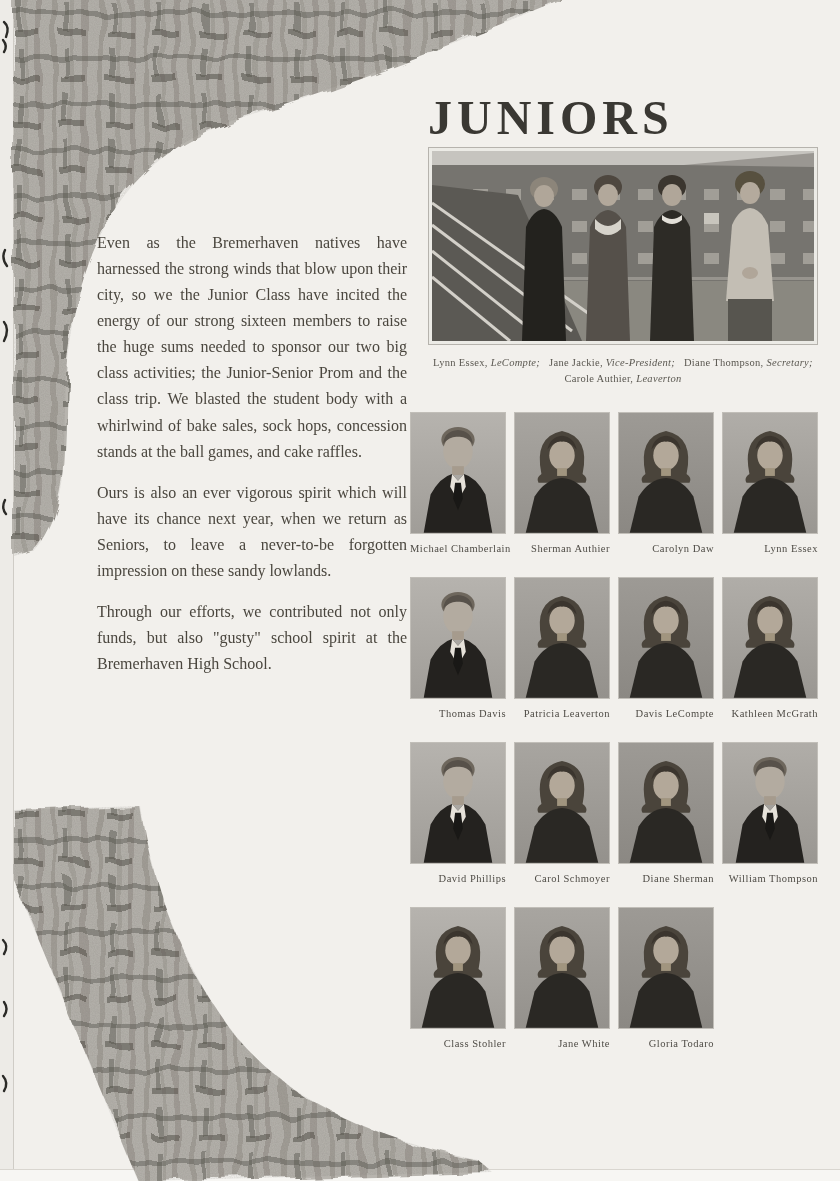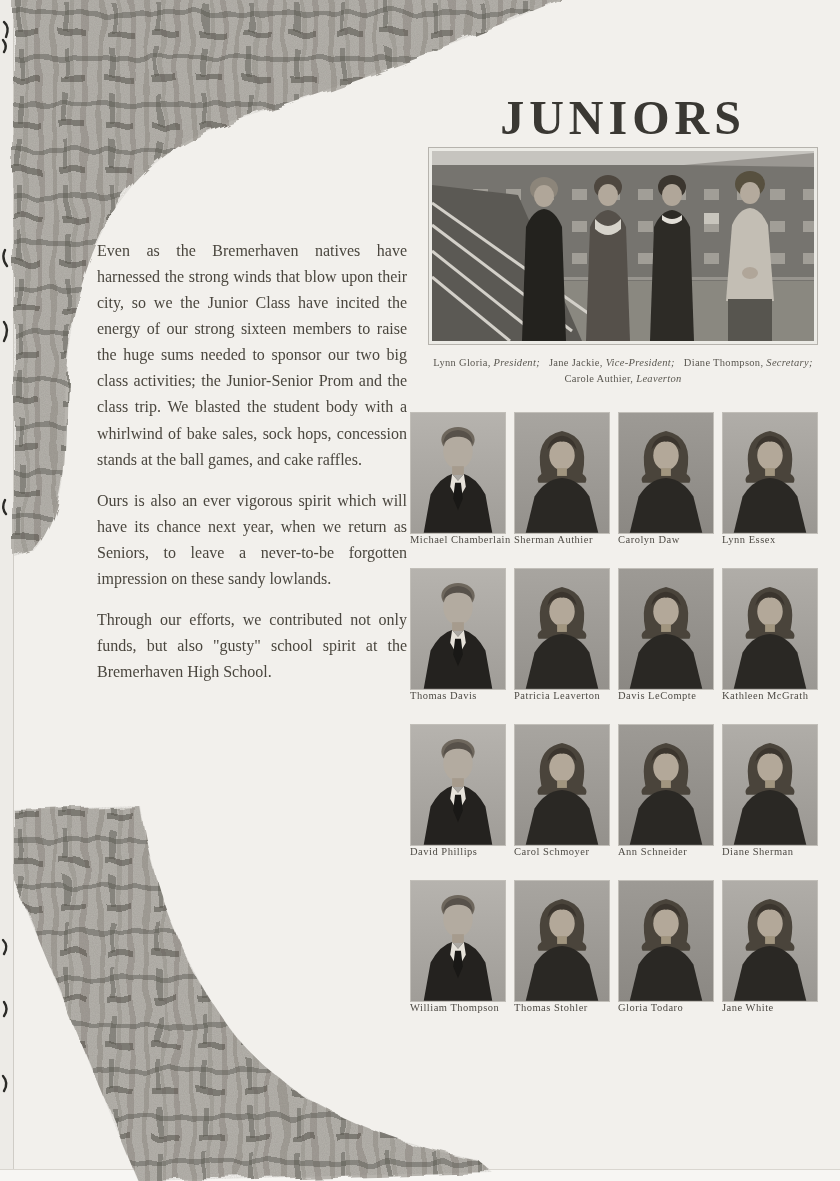--- a/index.html
+++ b/index.html
@@ -5,26 +5,26 @@
   html,body{margin:0;padding:0;background:#e8e6e2;}
   .page{position:relative;width:840px;height:1181px;background:#f2f0ec;overflow:hidden;
         font-family:"Liberation Serif", serif;}
   
   .edge-strip{position:absolute;left:0;top:0;width:13px;height:100%;
               background:#edebe7;border-right:1px solid #cfccc6;}
   .bottom-strip{position:absolute;left:0;bottom:0;width:100%;height:11px;
                 background:#f7f6f3;border-top:1px solid #d9d6d0;}
   .deco{position:absolute;left:0;top:0;pointer-events:none;}
   
-  .title{position:absolute;left:428px;top:58px;width:390px;text-align:center;
+  .title{position:absolute;left:428px;top:58px;width:390px;text-align:left;
          font-size:48px;font-weight:700;letter-spacing:5px;color:#3a3833;}
   
   .intro{position:absolute;left:97px;top:230px;width:310px;color:#4a463e;
          font-size:16px;line-height:1.63;text-align:justify;}
-  .intro p{margin:8px 0 15px 0;}
+  .intro p{margin:0 0 15px 0;}
   
   .frame{position:absolute;left:428px;top:147px;width:382px;height:190px;
          padding:3px;background:#ecebe6;border:1px solid #b6b3ad;}
   .frame svg{display:block;}
   .caption{position:absolute;left:408px;top:355px;width:430px;text-align:center;
            font-size:10.5px;line-height:1.55;color:#5a5750;letter-spacing:.3px;}
   .cap-line{margin:0;}
   .off .o-name{margin-right:3px;}
   .off{margin-right:6px;}
   .off:last-child{margin-right:0;}
@@ -33,21 +33,21 @@
         display:grid;grid-template-columns:repeat(4,96px);column-gap:8px;row-gap:23px;}
   .cell{margin:0;width:96px;}
   .photo{width:94px;height:120px;border:1px solid #c1beb8;position:relative;overflow:hidden;}
   .photo svg{display:block;}
   .cell:nth-child(4n+1) .photo{background:linear-gradient(180deg,#b6b3ae,#a09d98);}
   .cell:nth-child(4n+2) .photo{background:linear-gradient(180deg,#a8a5a0,#94918c);}
   .cell:nth-child(4n+3) .photo{background:linear-gradient(180deg,#9d9a95,#8b8883);}
   .cell:nth-child(4n)   .photo{background:linear-gradient(180deg,#b0ada8,#9a9792);}
   .photo[data-variant="boy"] .u-girl{display:none;}
   .photo[data-variant="girl"] .u-boy{display:none;}
-  .sname{text-align:left;font-size:10.5px;letter-spacing:.5px;
+  .sname{margin-top:9px;text-align:right;font-size:10.5px;letter-spacing:.5px;
          color:#4e4b45;white-space:nowrap;}
 </style>
 </head>
 <body>
 
 <svg width="0" height="0" style="position:absolute" aria-hidden="true">
   <defs>
     <g id="sil-boy">
       <ellipse cx="48" cy="27" rx="17" ry="13" fill="#6e675d"></ellipse>
       <ellipse cx="48" cy="39" rx="15" ry="18" fill="#b3aba0"></ellipse>
@@ -169,21 +169,21 @@
         <ellipse cx="318" cy="42" rx="10" ry="11" fill="#b4aa9d"></ellipse>
         <path d="M294,150 L300,74 Q307,58 318,57 Q329,58 336,74 L342,150 Z" fill="#c3beb4"></path>
         <rect x="296" y="148" width="44" height="42" fill="#57554f"></rect>
         <ellipse cx="318" cy="122" rx="8" ry="6" fill="#b0a699"></ellipse>
       </g>
     </svg>
   </div>
 
   <div class="caption">
     <p class="cap-line">
-      <span class="off"><span class="o-name">Lynn Gloria,</span><i>President;</i></span>
+      <span class="off"><span class="o-name">Lynn Essex,</span><i>LeCompte;</i></span>
       <span class="off"><span class="o-name">Jane Jackie,</span><i>Vice-President;</i></span>
       <span class="off"><span class="o-name">Diane Thompson,</span><i>Secretary;</i></span>
     </p>
     <p class="cap-line">
       <span class="off"><span class="o-name">Carole Authier,</span><i>Leaverton</i></span>
     </p>
   </div>
 
   <div class="grid">
 
@@ -280,29 +280,20 @@
     <figure class="cell">
       <div class="photo" data-variant="girl">
         <svg viewBox="0 0 96 122" width="94" height="120">
             <use class="u-boy" href="#sil-boy"></use>
             <use class="u-girl" href="#sil-girl"></use>
           </svg>
       </div>
       <figcaption class="sname">Carol Schmoyer</figcaption>
     </figure>
 
-    <figure class="cell">
-      <div class="photo" data-variant="girl">
-        <svg viewBox="0 0 96 122" width="94" height="120">
-            <use class="u-boy" href="#sil-boy"></use>
-            <use class="u-girl" href="#sil-girl"></use>
-          </svg>
-      </div>
-      <figcaption class="sname">Ann Schneider</figcaption>
-    </figure>
 
     <figure class="cell">
       <div class="photo" data-variant="girl">
         <svg viewBox="0 0 96 122" width="94" height="120">
             <use class="u-boy" href="#sil-boy"></use>
             <use class="u-girl" href="#sil-girl"></use>
           </svg>
       </div>
       <figcaption class="sname">Diane Sherman</figcaption>
     </figure>
@@ -317,37 +308,37 @@
       <figcaption class="sname">William Thompson</figcaption>
     </figure>
 
     <figure class="cell">
       <div class="photo" data-variant="girl">
         <svg viewBox="0 0 96 122" width="94" height="120">
             <use class="u-boy" href="#sil-boy"></use>
             <use class="u-girl" href="#sil-girl"></use>
           </svg>
       </div>
-      <figcaption class="sname">Thomas Stohler</figcaption>
+      <figcaption class="sname">Class Stohler</figcaption>
+    </figure>
+
+    <figure class="cell">
+      <div class="photo" data-variant="girl">
+        <svg viewBox="0 0 96 122" width="94" height="120">
+            <use class="u-boy" href="#sil-boy"></use>
+            <use class="u-girl" href="#sil-girl"></use>
+          </svg>
+      </div>
+      <figcaption class="sname">Jane White</figcaption>
     </figure>
 
     <figure class="cell">
       <div class="photo" data-variant="girl">
         <svg viewBox="0 0 96 122" width="94" height="120">
             <use class="u-boy" href="#sil-boy"></use>
             <use class="u-girl" href="#sil-girl"></use>
           </svg>
       </div>
       <figcaption class="sname">Gloria Todaro</figcaption>
-    </figure>
-
-    <figure class="cell">
-      <div class="photo" data-variant="girl">
-        <svg viewBox="0 0 96 122" width="94" height="120">
-            <use class="u-boy" href="#sil-boy"></use>
-            <use class="u-girl" href="#sil-girl"></use>
-          </svg>
-      </div>
-      <figcaption class="sname">Jane White</figcaption>
     </figure>
 
   </div>
 </div>
 
 </body></html>

